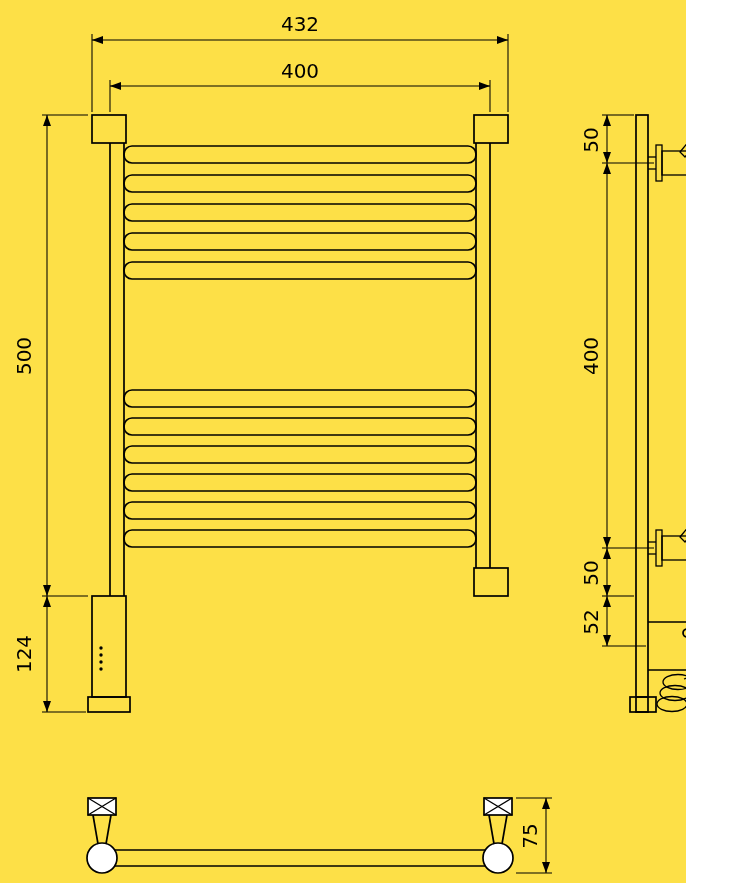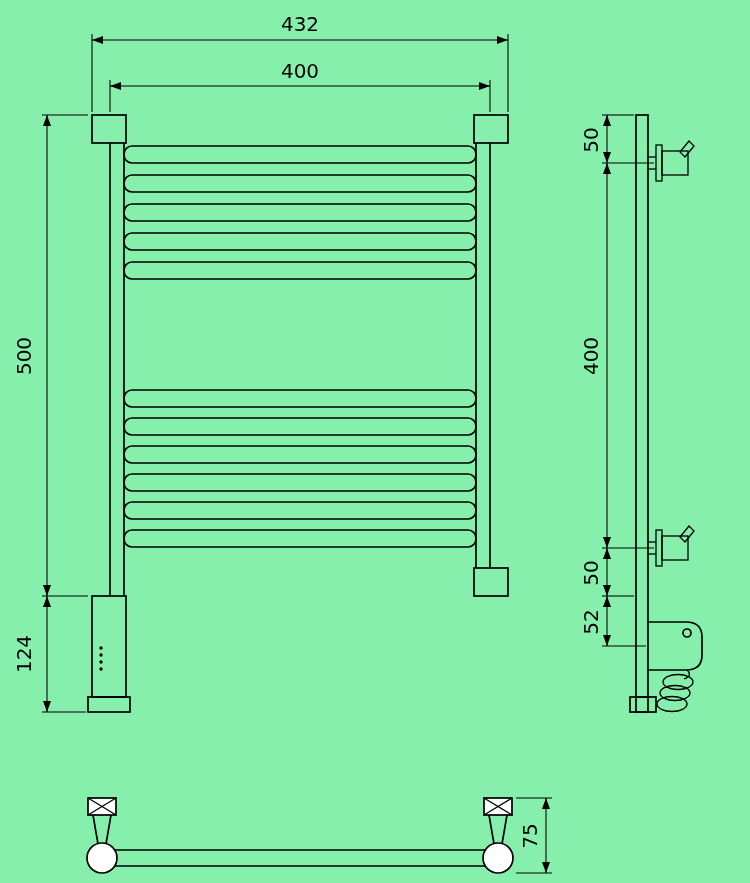--- a/index.html
+++ b/index.html
@@ -1,16 +1,16 @@
 <!DOCTYPE html>
 <html><head>
 <meta charset="utf-8">
 <style>
   html,body{margin:0;padding:0;background:#ffffff;}
-  .canvas{position:relative;width:750px;height:883px;background:#86efac;overflow:hidden;}
+  .canvas{position:relative;width:686px;height:883px;background:#fde047;overflow:hidden;}
   svg{display:block;}
   .obj{stroke:#000000;stroke-width:1.7;fill:none;}
   .thin{stroke-width:1.3;}
   .dimline{stroke:#000000;stroke-width:1.05;fill:none;}
   .extline{stroke:#000000;stroke-width:1.05;fill:none;}
   .dot{fill:#000000;stroke:none;}
   .maskw{fill:#ffffff;}
   text.dimtext{font-family:"DejaVu Sans",sans-serif;font-size:20px;fill:#000000;stroke:none;text-anchor:middle;}
 </style>
 </head>

